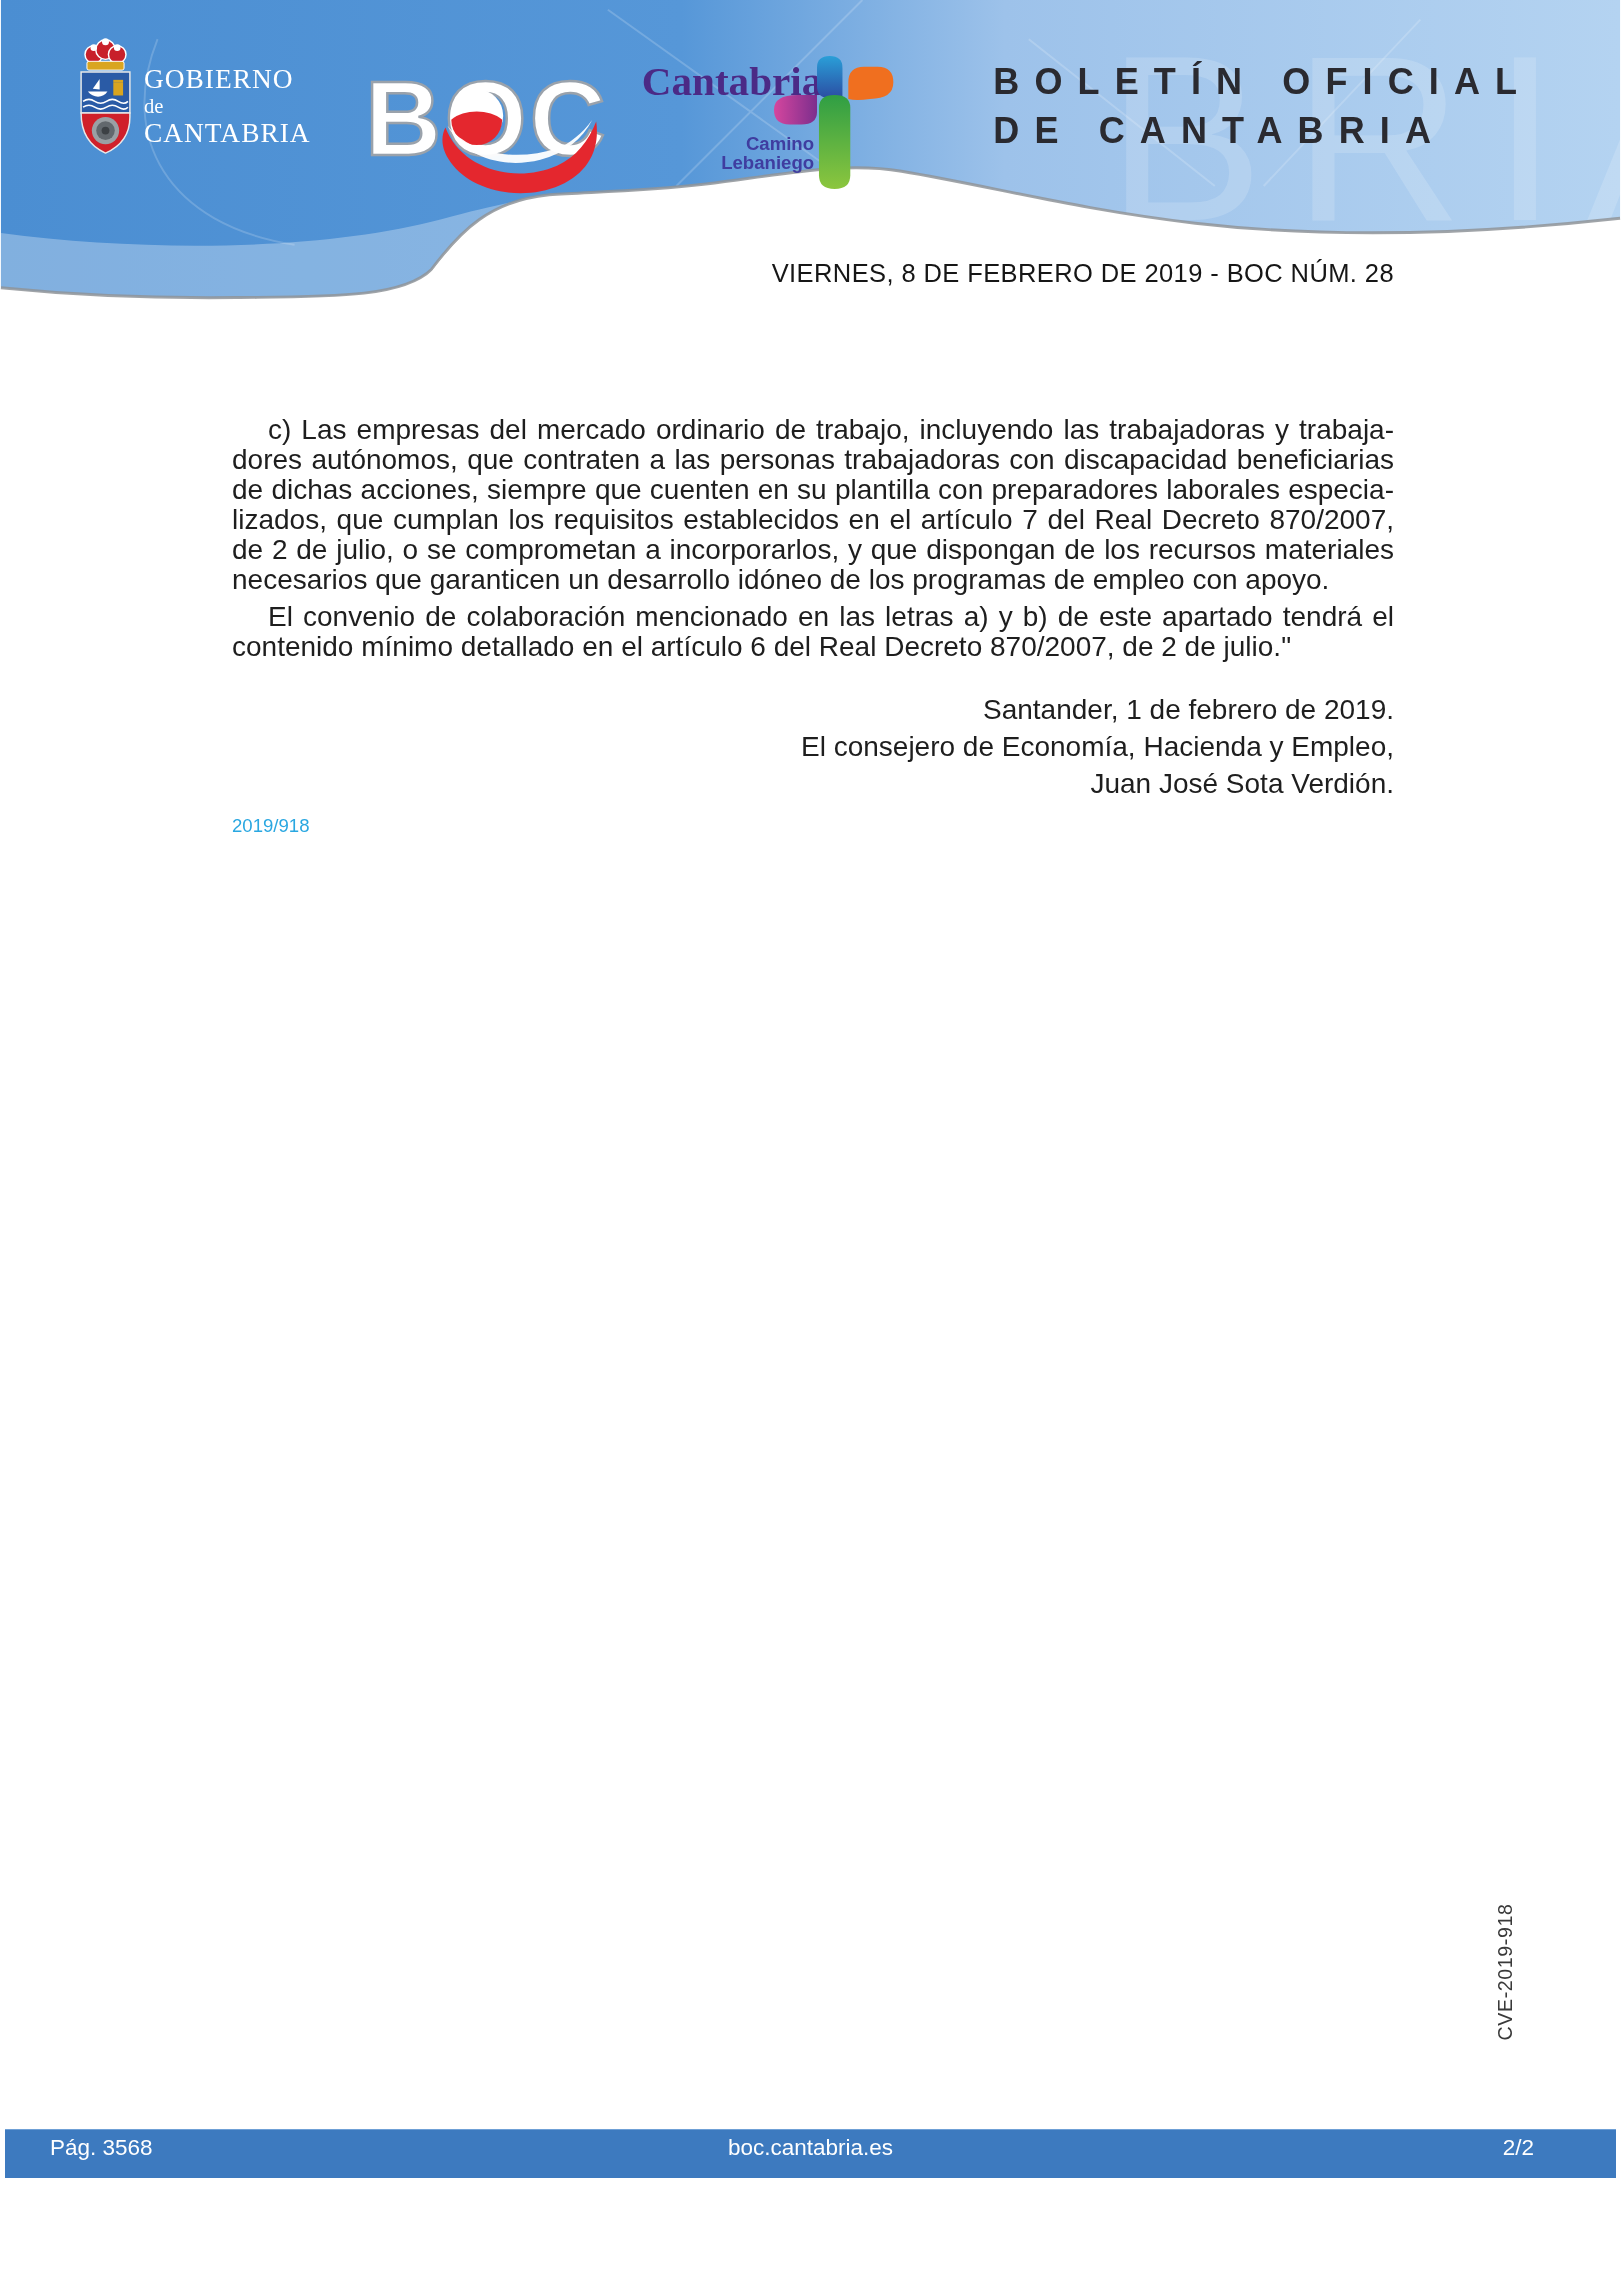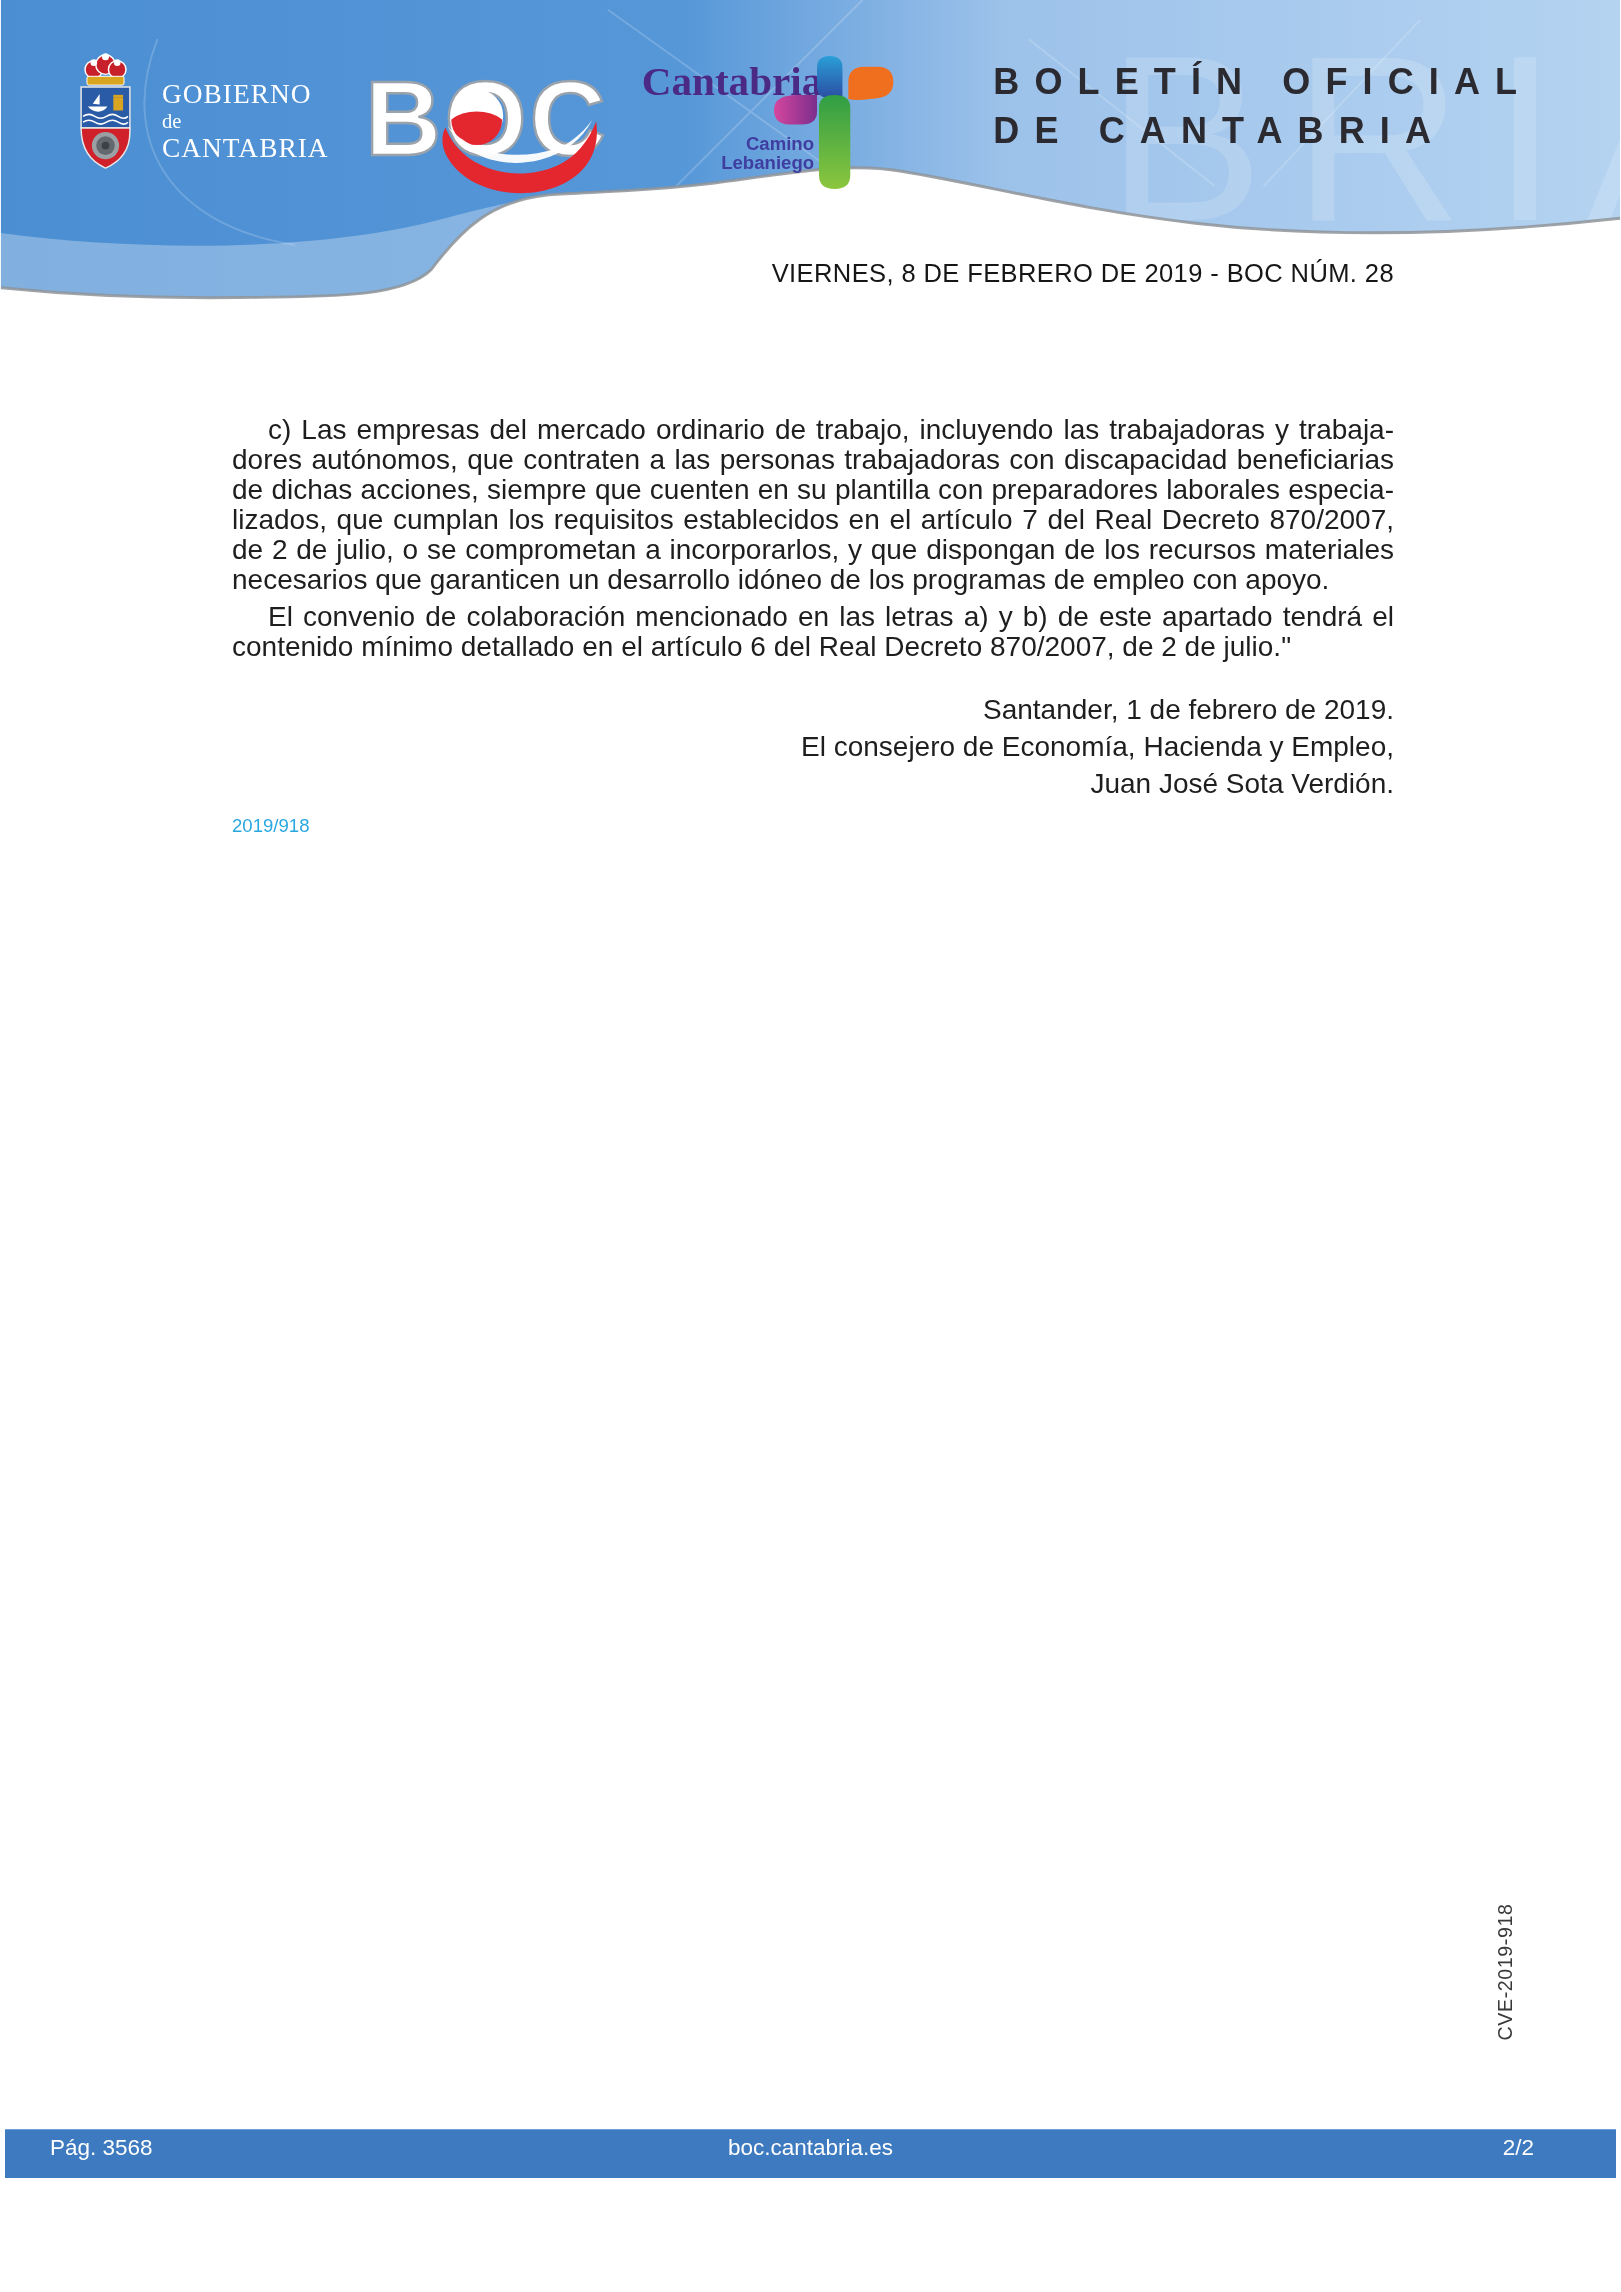--- a/index.html
+++ b/index.html
@@ -4,21 +4,21 @@
 <style>
   html,body{margin:0;padding:0;background:#fff;}
   .page{position:relative;width:1621px;height:2293px;background:#ffffff;overflow:hidden;
         font-family:"Liberation Sans",sans-serif;color:#1e1e1e;}
 
   
   .header{position:absolute;left:0;top:0;width:1621px;height:325px;}
   .header svg.hdr-bg{position:absolute;left:0;top:0;}
   .masthead{position:absolute;right:104px;top:57px;text-align:left;color:#2a2a30;
             font-weight:700;font-size:36px;letter-spacing:0.42em;line-height:49px;margin-right:-0.42em;}
-  .logo-gobierno{position:absolute;left:73px;top:48px;display:flex;gap:24px;}
+  .logo-gobierno{position:absolute;left:73px;top:33px;display:flex;gap:6px;}
   .gob-text{margin-top:32px;color:#ffffff;font-family:"Liberation Serif",serif;}
   .gob1,.gob3{font-size:27.4px;letter-spacing:1px;line-height:29px;}
   .gob2{font-size:20.6px;line-height:24.5px;}
   .logo-boc{position:absolute;left:365px;top:55px;}
   .logo-cantabria{position:absolute;left:635px;top:39px;}
 
   
   .date-line{position:absolute;left:232px;top:259px;width:1162px;text-align:right;
              font-size:25.5px;color:#161616;letter-spacing:0.4px;}
 

